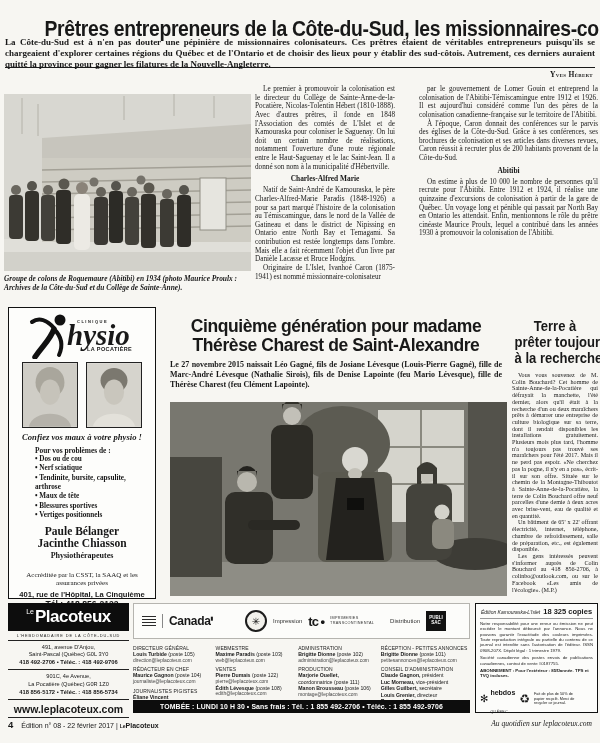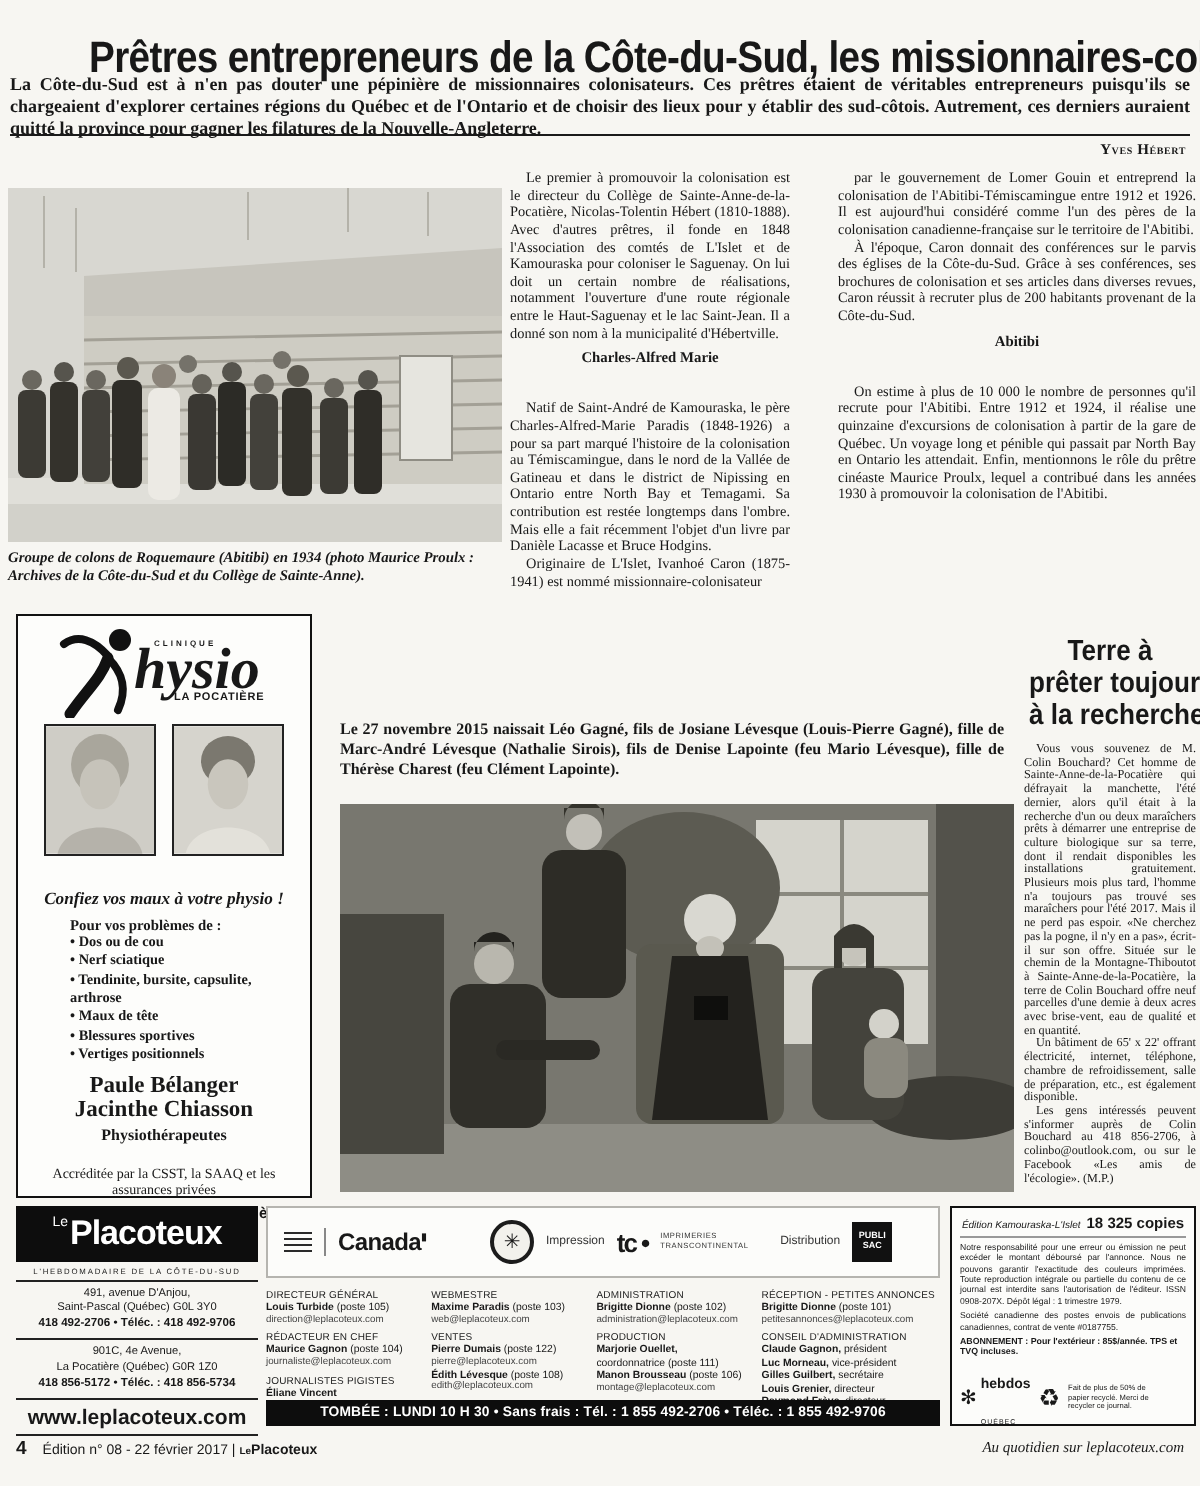--- a/index.html
+++ b/index.html
@@ -12,42 +12,42 @@
               font-family:"Liberation Sans", sans-serif; font-weight:bold; }
   .headline span { display:inline-block; font-size:22px; letter-spacing:-0.4px; white-space:nowrap;
                    transform:scaleX(.88); transform-origin:center; }
   .lede { position:absolute; top:37px; left:5px; width:590px; font-weight:bold;
           font-size:9px; line-height:1.22; text-align:justify; }
   .toprule { position:absolute; top:67px; left:5px; width:590px; border-top:1.5px solid #1a1a1a; }
   .byline { position:absolute; top:70px; right:7px; font-variant:small-caps; font-weight:bold;
             font-size:7.5px; letter-spacing:.3px; }
   .bodytext { font-size:7.2px; line-height:1.2; text-align:justify; }
   .bodytext p { text-indent:8px; }
-  .subhead { text-align:center; font-weight:bold; font-size:7.4px; margin:4px 0 16px; }
+  .subhead { text-align:center; font-weight:bold; font-size:7.4px; margin:4px 0 2px; }
   .col-a { position:absolute; top:85px; left:255px; width:140px; height:231px; overflow:hidden; }
   .col-b { position:absolute; top:85px; left:419px; width:179px; height:231px; overflow:hidden; }
 
   .photo1 { position:absolute; top:94px; left:4px; width:247px; height:177px; background:#d6d5d0; }
   .caption { position:absolute; top:274px; left:4px; width:247px; font-weight:bold; font-style:italic;
              font-size:7.4px; line-height:1.25; }
 
   
   .ad { position:absolute; top:307px; left:8px; width:148px; height:292px; background:#fdfdfb;
         border:1.3px solid #111; padding:5px 6px 4px; text-align:center; }
   .ad-logo { position:relative; height:46px; }
   .ad-logo .fig { position:absolute; left:14px; top:0; }
   .ad-clinique { position:absolute; top:6px; left:62px; font-family:"Liberation Sans",sans-serif;
                  font-size:4px; letter-spacing:1.5px; font-weight:bold; }
   .ad-brand { position:absolute; top:6px; left:52px; font-style:italic; font-weight:bold;
               font-size:29px; font-family:"Liberation Serif",serif; }
   .ad-loc { position:absolute; top:33px; left:72px; font-family:"Liberation Sans",sans-serif;
             font-size:5.5px; font-weight:bold; letter-spacing:.4px; }
   .ad-photos { display:flex; justify-content:center; gap:8px; margin-top:3px; }
   .ad-photos .hs { width:56px; height:66px; border:1px solid #222; }
-  .ad-slogan { font-weight:bold; font-style:italic; font-size:8.6px; margin-top:16px; }
+  .ad-slogan { font-weight:bold; font-style:italic; font-size:8.6px; margin-top:4px; }
   .ad-problems { text-align:left; margin:4px 0 0 20px; font-size:7.4px; }
   .ad-problems .lbl { font-weight:bold; }
   .ad-bullet { font-weight:bold; font-size:7.2px; line-height:1.3; text-align:left; }
   .ad-name { font-weight:bold; font-size:11.5px; line-height:1.1; }
   .ad-title { font-weight:bold; font-size:8px; margin-top:1px; }
   .ad-accr { font-size:7px; line-height:1.15; margin-top:11px; }
   .ad-addr { font-family:"Liberation Sans",sans-serif; font-weight:bold; font-size:7.6px; margin-top:3px; }
   .ad-tel  { font-family:"Liberation Sans",sans-serif; font-weight:bold; font-size:8.6px; }
 
   
@@ -253,20 +253,21 @@
         </div>
     </div>
     <div class="ad-name" style="margin-top:4px;">Paule Bélanger</div>
     <div class="ad-name">Jacinthe Chiasson</div>
     <div class="ad-title">Physiothérapeutes</div>
     <div class="ad-accr">Accréditée par la CSST, la SAAQ et les assurances privées</div>
     <div class="ad-addr">401, rue de l'Hôpital, La Cinquième</div>
     <div class="ad-tel">Tél.: 418 856-2122</div>
   </div>
 
+  <div class="fam-head">Cinquième génération pour madame Thérèse Charest de Saint-Alexandre</div>
   <div class="fam-intro">Le 27 novembre 2015 naissait Léo Gagné, fils de Josiane Lévesque (Louis-Pierre Gagné), fille de Marc-André Lévesque (Nathalie Sirois), fils de Denise Lapointe (feu Mario Lévesque), fille de Thérèse Charest (feu Clément Lapointe).</div>
   <div class="photo2">
     <svg width="337" height="194" viewBox="0 0 337 194">
       <rect width="337" height="194" fill="#78776f"></rect>
       <rect y="160" width="337" height="34" fill="#8e8d85"></rect>
       <rect x="0" y="55" width="52" height="120" fill="#47463f"></rect>
       <rect x="208" y="8" width="86" height="112" fill="#d5d4cc"></rect>
       <g stroke="#8a897f" stroke-width="2">
         <line x1="251" y1="8" x2="251" y2="120"></line>
           <line x1="208" y1="45" x2="294" y2="45"></line>

